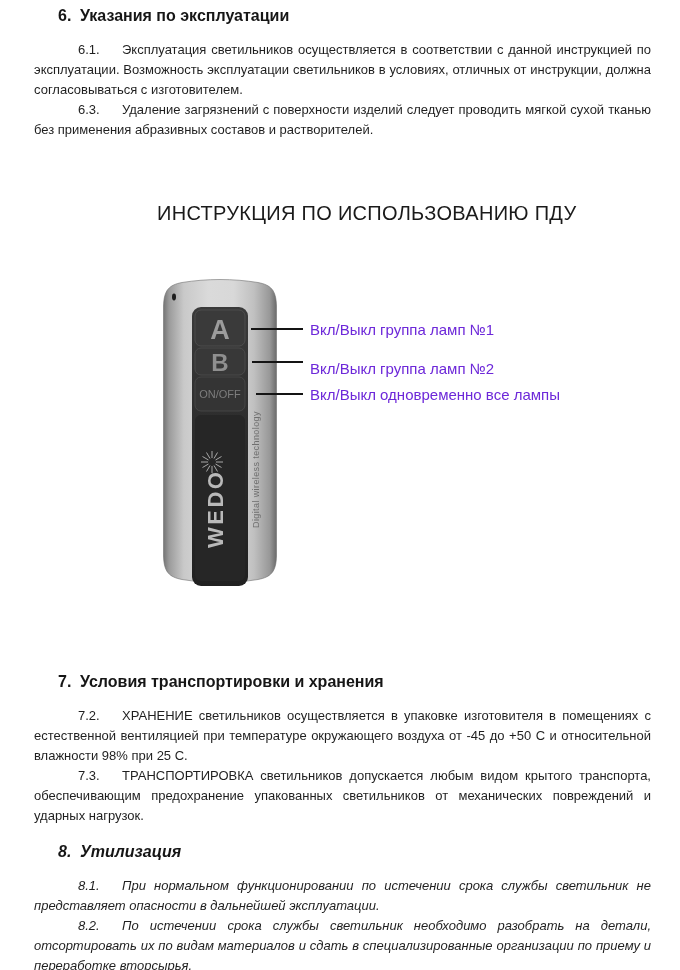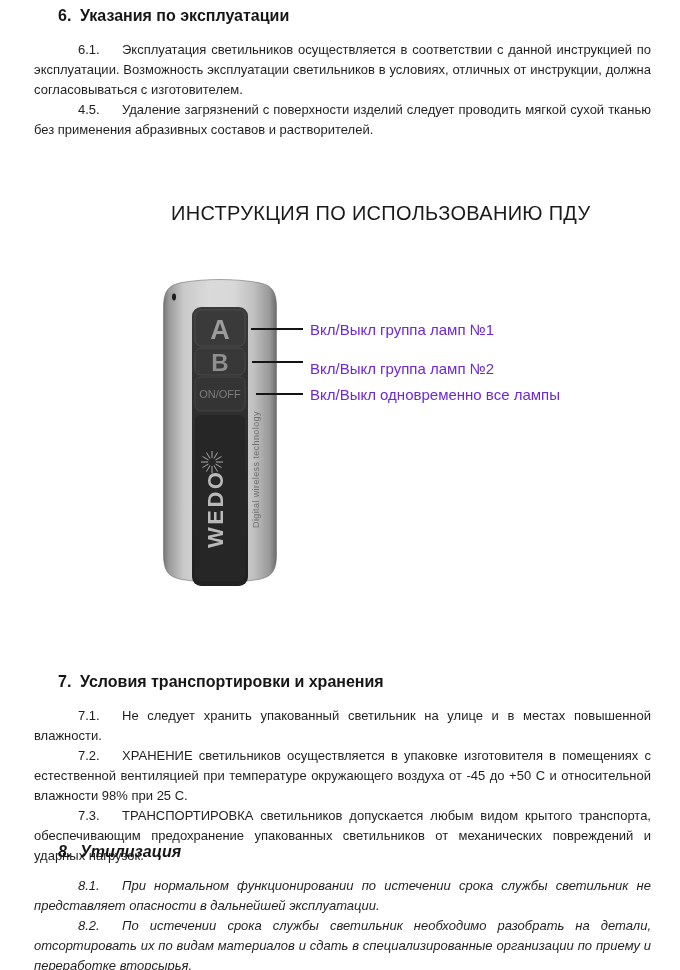--- a/index.html
+++ b/index.html
@@ -31,21 +31,21 @@
     line-height: 20px;
     text-align: justify;
   }
   .pnum {
     display: inline-block;
     width: 44px;
     margin-left: 44px;
   }
   .fig-title {
     position: absolute;
-    left: 171px;
+    left: 157px;
     top: 202px;
     font-size: 20px;
     letter-spacing: 0.3px;
     color: #1a1a1a;
     white-space: nowrap;
   }
   .remote-wrap { position: absolute; left: 155px; top: 276px; width: 130px; height: 314px; }
   svg text { font-family: "Liberation Sans", sans-serif; }
   .callout-line {
     position: absolute;
@@ -68,21 +68,21 @@
   .lbl-3 { top: 386px; }
 </style>
 </head>
 <body>
 
 <div class="page">
 
   <div class="section sec-6">
     <h2 class="sec-head"><span class="sec-num">6.</span><span>Указания по эксплуатации</span></h2>
     <p class="para"><span class="pnum">6.1.</span><span>Эксплуатация светильников осуществляется в соответствии с данной инструкцией по эксплуатации. Возможность эксплуатации светильников в условиях, отличных от инструкции, должна согласовываться с изготовителем.</span></p>
-    <p class="para"><span class="pnum">4.5.</span><span>Удаление загрязнений с поверхности изделий следует проводить мягкой сухой тканью без применения абразивных составов и растворителей.</span></p>
+    <p class="para"><span class="pnum">6.3.</span><span>Удаление загрязнений с поверхности изделий следует проводить мягкой сухой тканью без применения абразивных составов и растворителей.</span></p>
   </div>
 
   <div class="fig-title">ИНСТРУКЦИЯ ПО ИСПОЛЬЗОВАНИЮ ПДУ</div>
 
   <div class="remote-wrap">
     <svg width="130" height="314" viewBox="0 0 130 314">
       <defs>
         <linearGradient id="bodyGrad" x1="0" y1="0" x2="1" y2="0">
           <stop offset="0" stop-color="#757575"></stop>
           <stop offset="0.05" stop-color="#9b9b9b"></stop>
@@ -141,21 +141,20 @@
   <div class="callout-line cl-1"></div>
   <div class="callout-line cl-2"></div>
   <div class="callout-line cl-3"></div>
 
   <div class="callout-label lbl-1">Вкл/Выкл группа ламп №1</div>
   <div class="callout-label lbl-2">Вкл/Выкл группа ламп №2</div>
   <div class="callout-label lbl-3">Вкл/Выкл одновременно все лампы</div>
 
   <div class="section sec-7">
     <h2 class="sec-head"><span class="sec-num">7.</span><span>Условия транспортировки и хранения</span></h2>
-    <p class="para"><span class="pnum">7.1.</span><span>Не следует хранить упакованный светильник на улице и в местах повышенной влажности.</span></p>
     <p class="para"><span class="pnum">7.2.</span><span>ХРАНЕНИЕ светильников осуществляется в упаковке изготовителя в помещениях с естественной вентиляцией при температуре окружающего воздуха от -45 до +50 С и относительной влажности 98% при 25 С.</span></p>
     <p class="para"><span class="pnum">7.3.</span><span>ТРАНСПОРТИРОВКА светильников допускается любым видом крытого транспорта, обеспечивающим предохранение упакованных светильников от механических повреждений и ударных нагрузок.</span></p>
   </div>
 
   <div class="section sec-8">
     <h2 class="sec-head"><span class="sec-num">8.</span><span>Утилизация</span></h2>
     <p class="para"><span class="pnum">8.1.</span><span>При нормальном функционировании по истечении срока службы светильник не представляет опасности в дальнейшей эксплуатации.</span></p>
     <p class="para"><span class="pnum">8.2.</span><span>По истечении срока службы светильник необходимо разобрать на детали, отсортировать их по видам материалов и сдать в специализированные организации по приему и переработке вторсырья.</span></p>
   </div>
 

